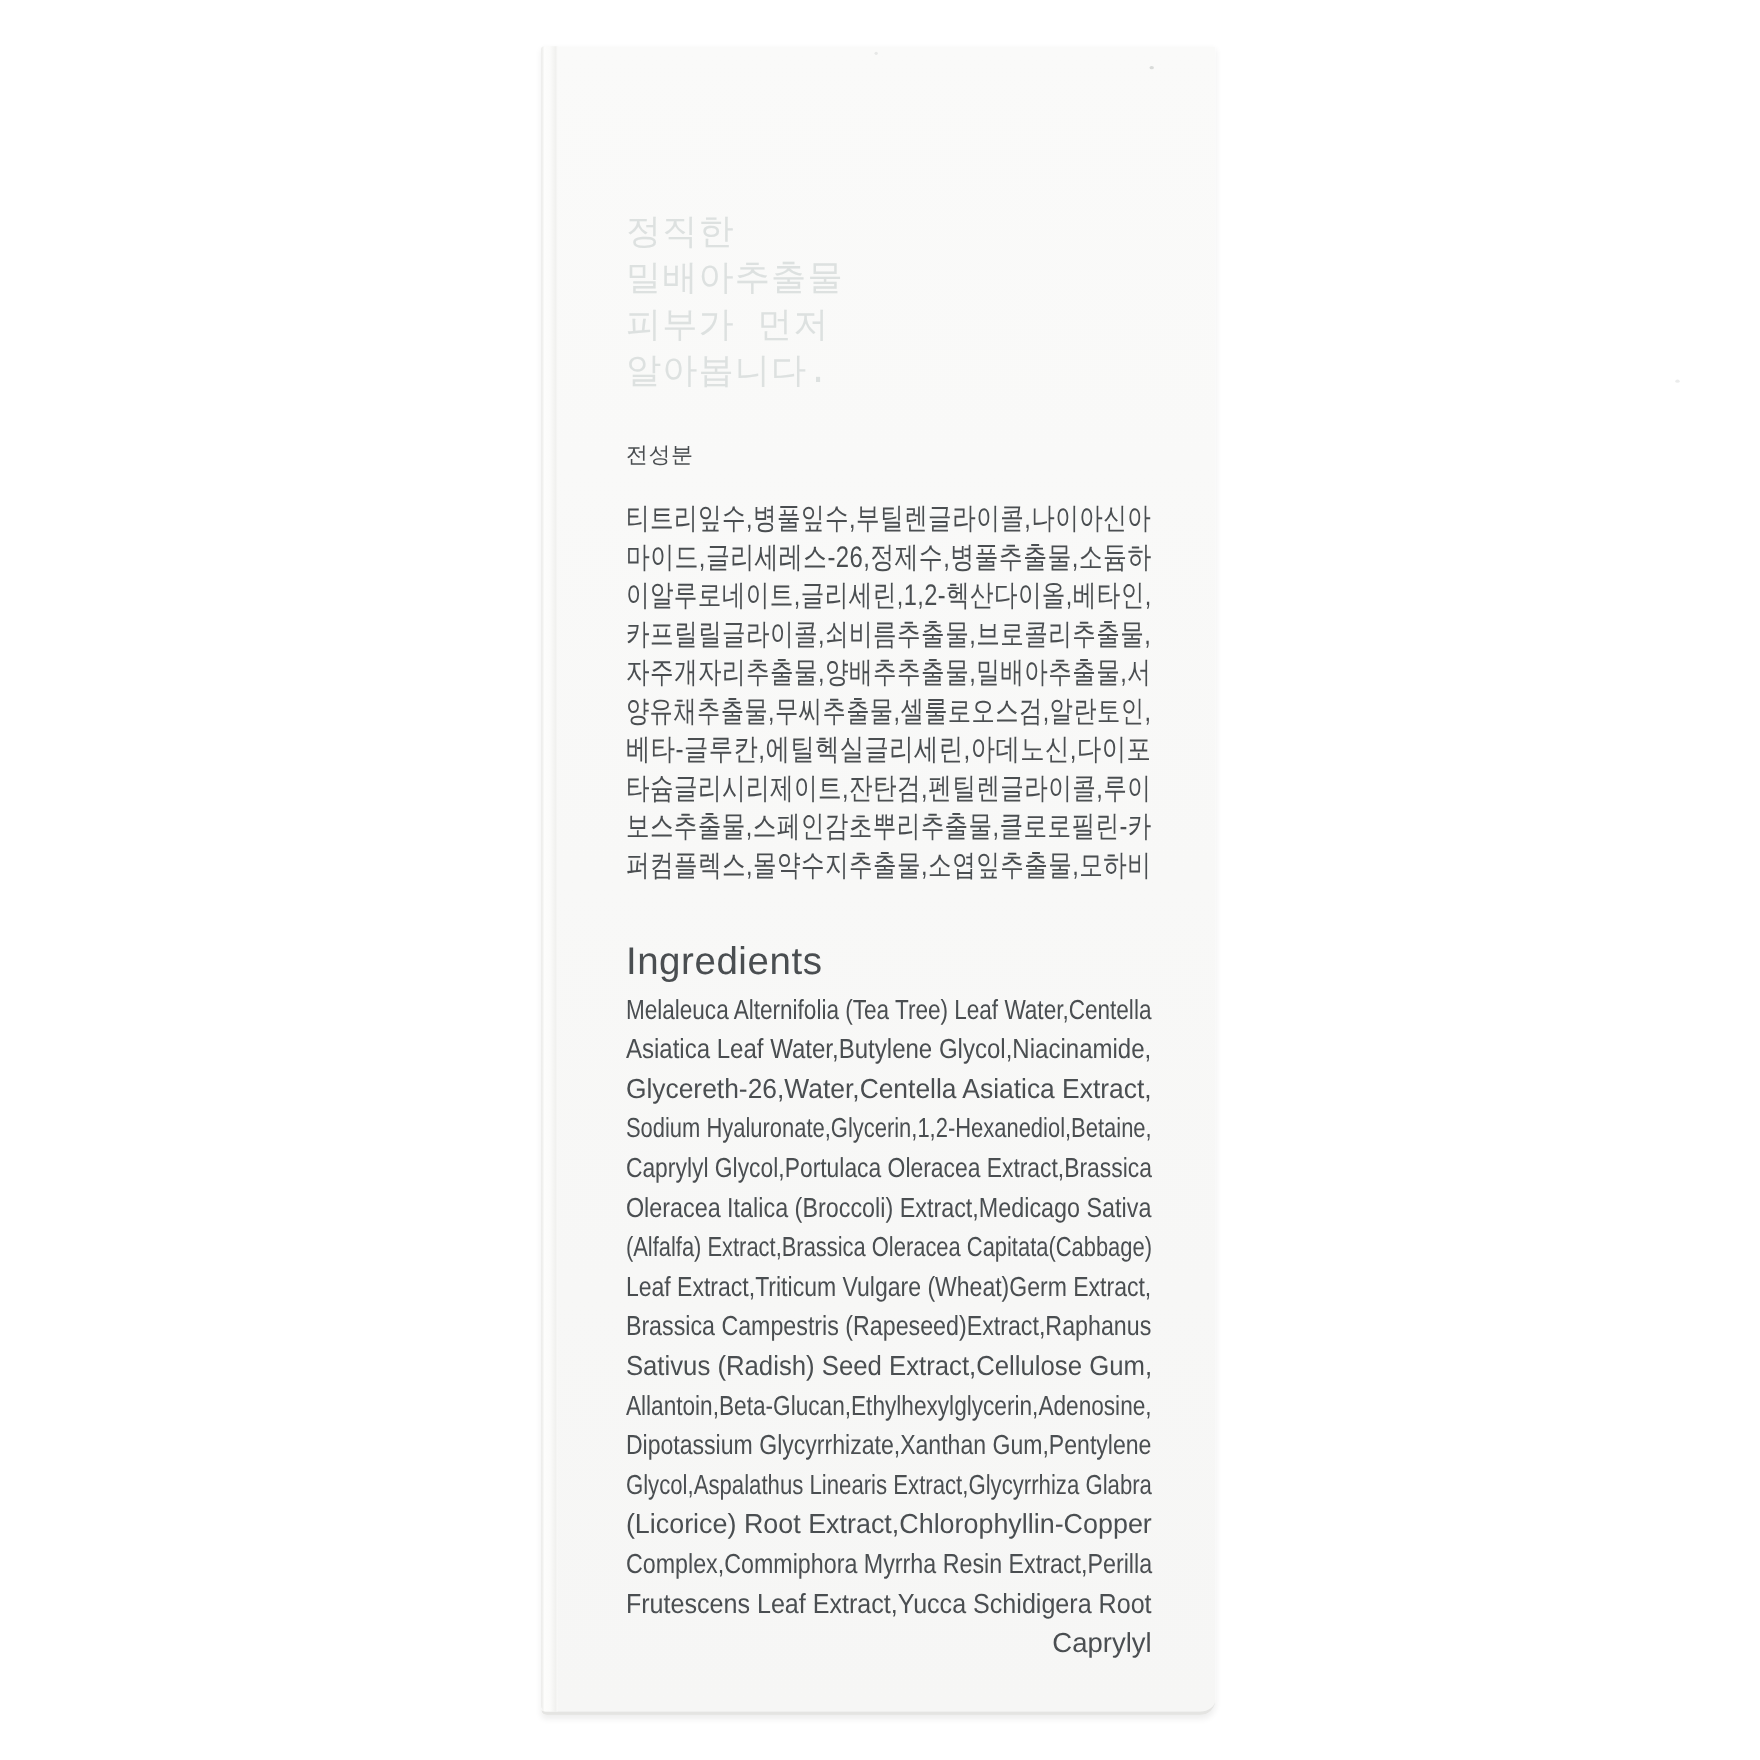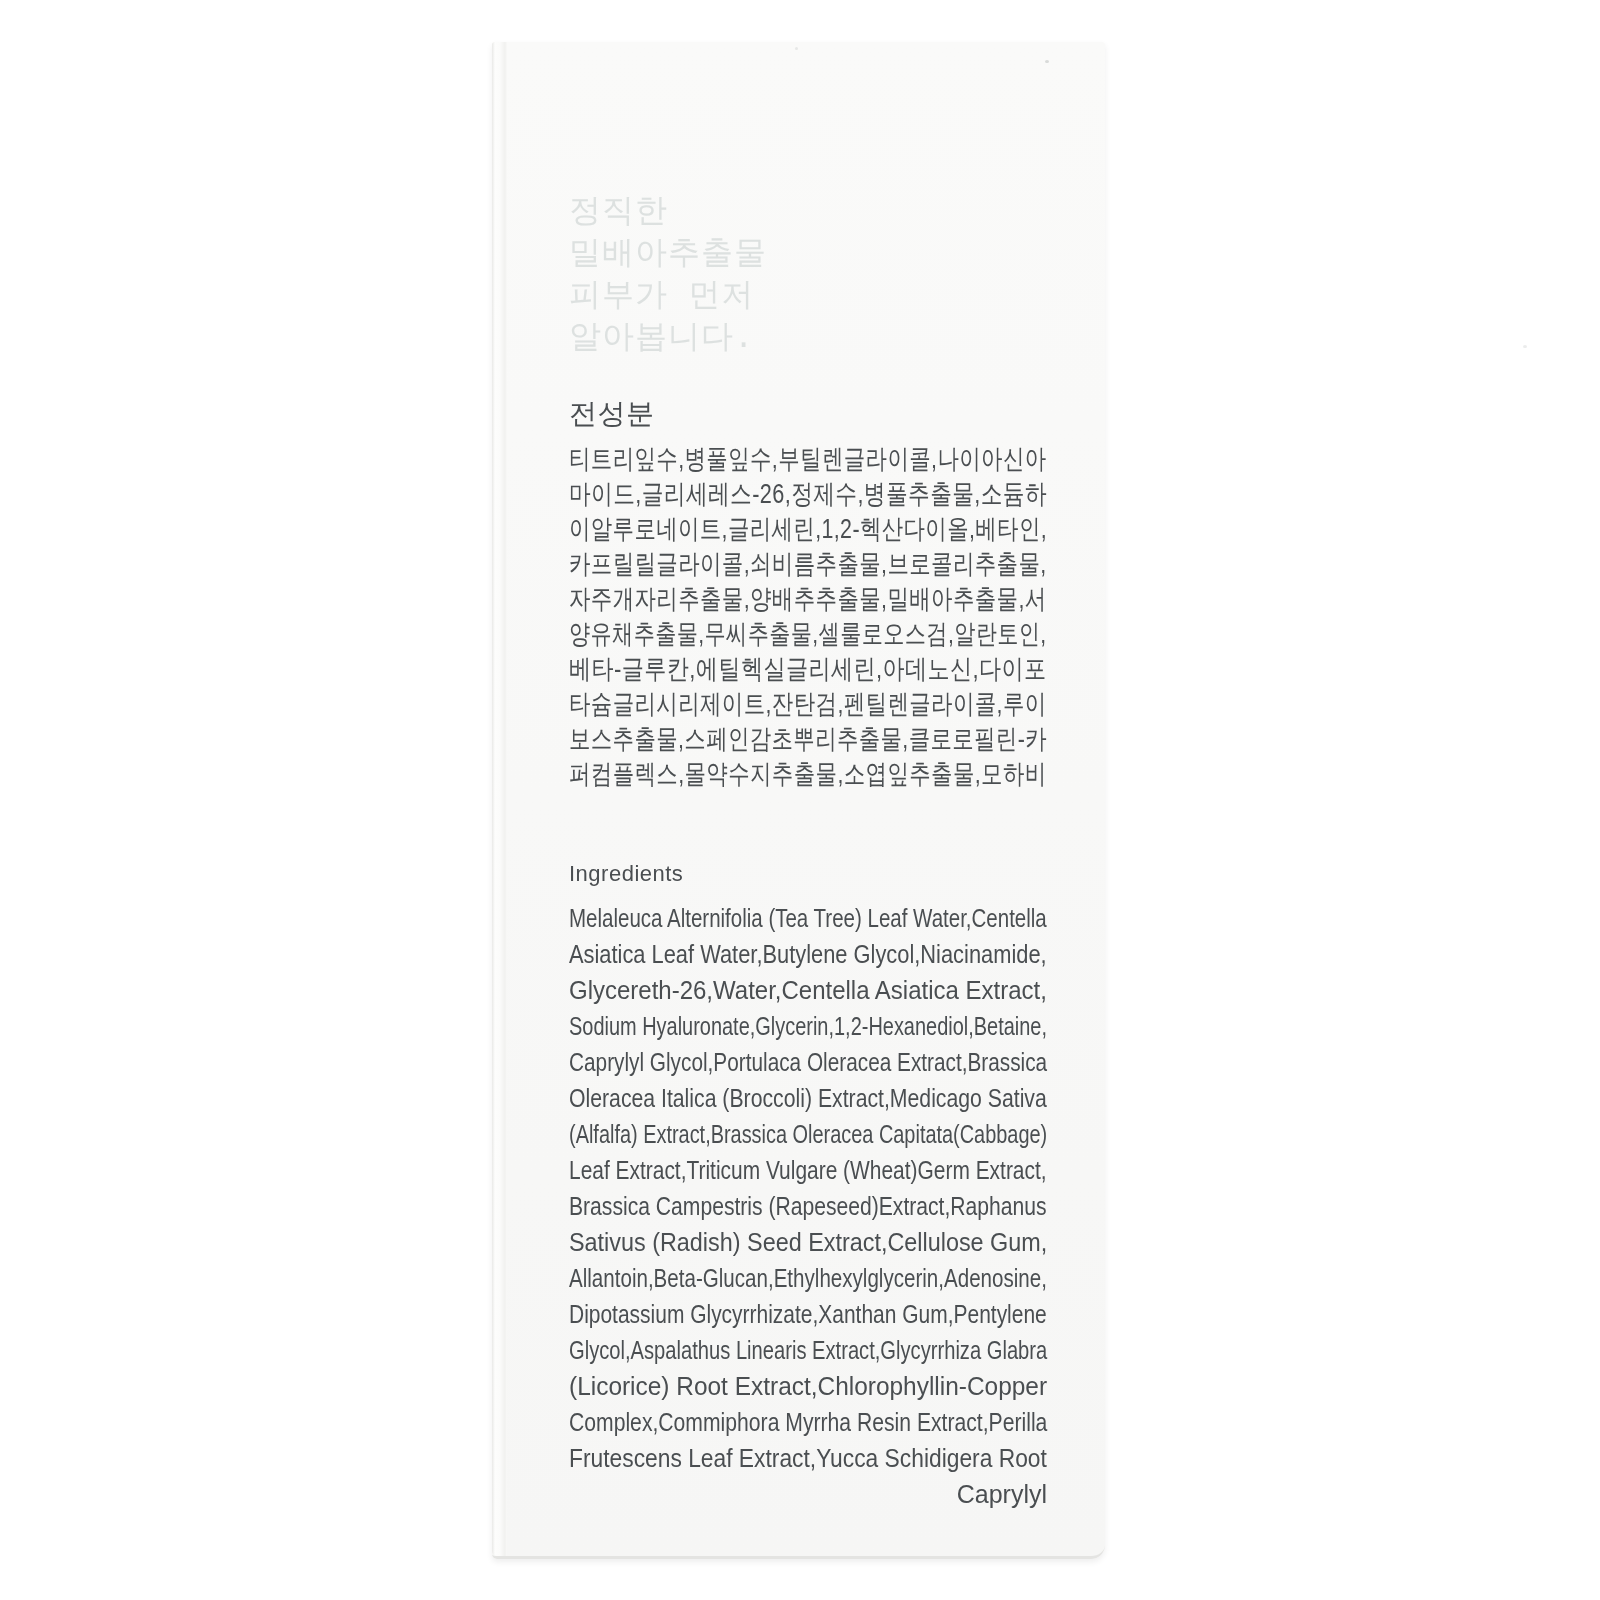--- a/index.html
+++ b/index.html
@@ -44,31 +44,31 @@
   .sec {
     position: absolute;
     left: 77px;
     width: 478px;
     color: #4a4e51;
   }
   .sec-ko { top: 354px; }
   .sec-en { top: 814px; }
 
   .sec .head {
-    font-size: 28px;
+    font-size: 20px;
     line-height: 36px;
     letter-spacing: 0.5px;
   }
   .sec-ko .lines {
-    margin-top: 10px;
+    margin-top: 22px;
     font-size: 27px;
     line-height: 35px;
     letter-spacing: 0.5px;
   }
-  .sec-en .head { font-size: 22px; }
+  .sec-en .head { font-size: 35px; }
   .sec-en .lines {
     margin-top: 8px;
     font-size: 25px;
     line-height: 36px;
     text-align: right;
   }
   .ln { white-space: nowrap; }
 
   
   .speck {

